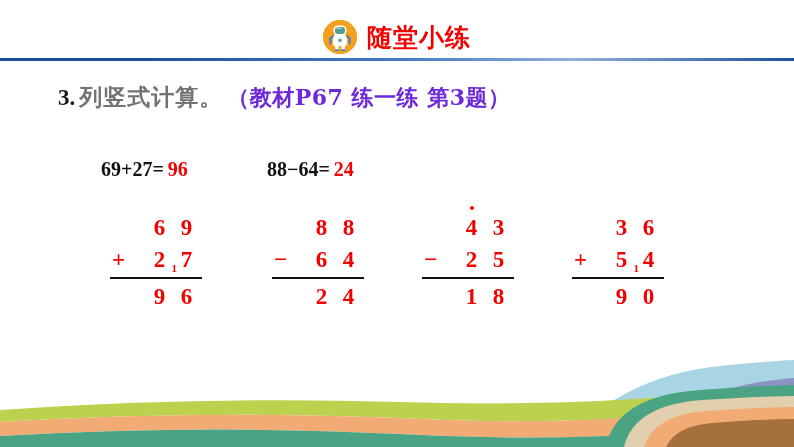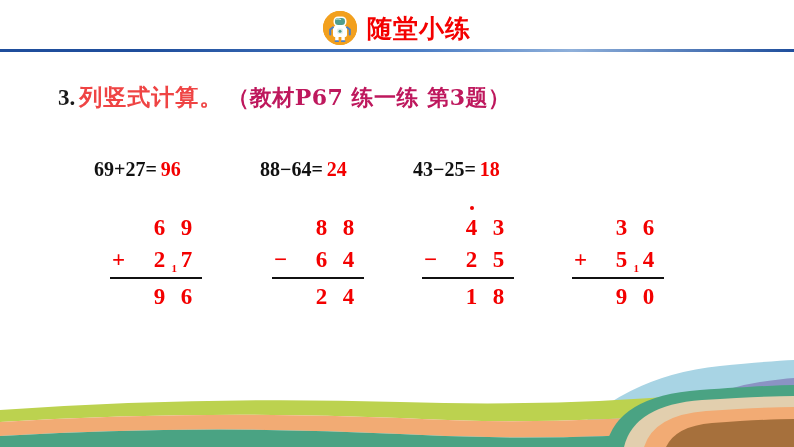--- a/index.html
+++ b/index.html
@@ -12,21 +12,21 @@
     overflow: hidden;
     background: #ffffff;
     font-family: "Liberation Serif", "DejaVu Serif", serif;
     position: relative;
   }
 
   
   .header {
     position: absolute;
     left: 0;
-    top: 4px;
+    top: 13px;
     width: 794px;
     height: 50px;
   }
   .header-inner {
     position: absolute;
     left: 0;
     top: 6px;
     width: 794px;
     height: 36px;
     display: flex;
@@ -75,35 +75,35 @@
   .q-num {
     font-family: "Liberation Serif", serif;
     font-size: 23px;
     font-weight: bold;
     color: #1a1a1a;
   }
   .q-text {
     font-family: "DejaVu Serif", "Liberation Serif", serif;
     font-size: 23px;
     font-weight: bold;
-    color: #ef4444;
+    color: #737373;
     letter-spacing: 1px;
   }
   .q-ref {
     font-family: "DejaVu Serif", "Liberation Serif", serif;
     font-size: 22px;
     font-weight: bold;
-    color: #be185d;
+    color: #6d28d9;
     letter-spacing: 0.5px;
   }
 
   
   .eq-row {
     position: absolute;
-    left: 1px;
+    left: 8px;
     top: 158px;
     width: 700px;
     height: 30px;
     padding-left: 32px;
   }
   .eq {
     position: absolute;
     font-family: "Liberation Serif", serif;
     font-size: 20px;
     font-weight: bold;
@@ -242,23 +242,20 @@
   <span class="q-ref">（教材P67 练一练 第3题）</span>
 </div>
 
 <div class="eq-row">
   <div class="eq eq-0">
     <span>69+27=</span><span class="ans">96</span>
   </div>
   <div class="eq eq-1">
     <span>88−64=</span><span class="ans">24</span>
   </div>
-  <div class="eq eq-2">
-    <span>43−25=</span><span class="ans">18</span>
-  </div>
 </div>
 
 <div class="verticals">
 
   <div class="vcol vcol-0">
     <div class="vline">
       <span class="dgt">6</span>
         <span class="dgt">9</span>
     </div>
     <div class="vline">

